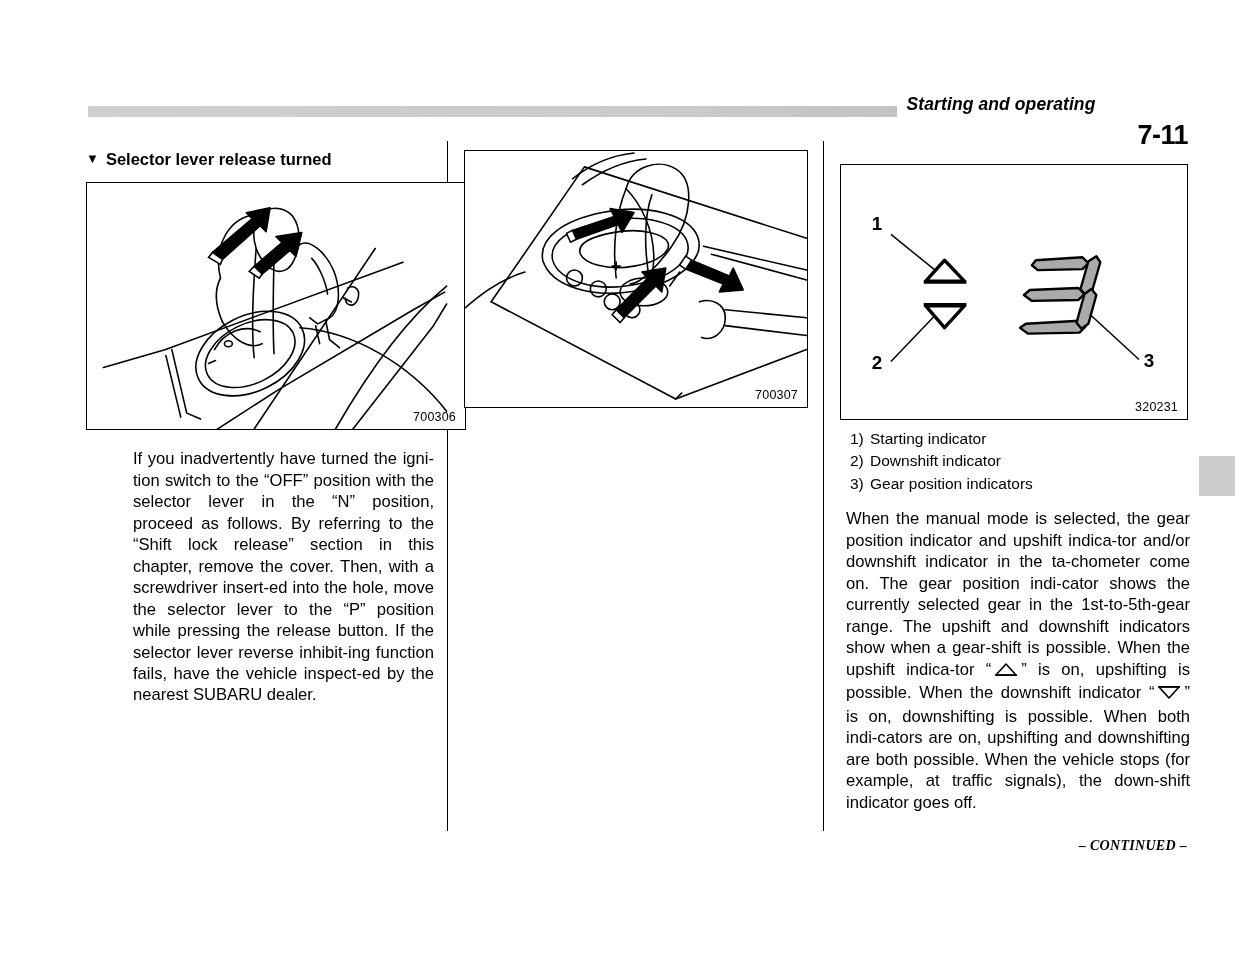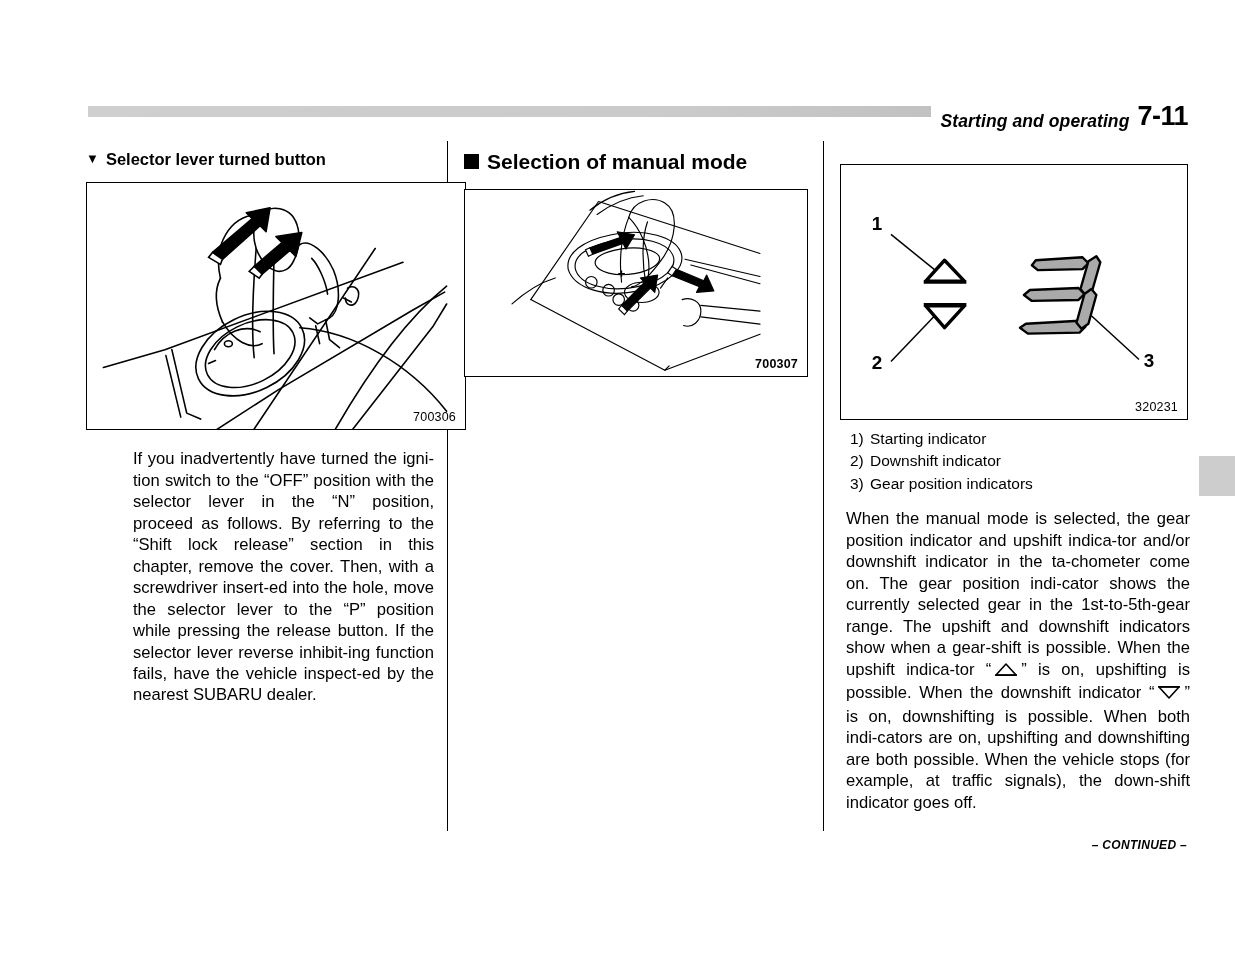--- a/index.html
+++ b/index.html
@@ -32,22 +32,23 @@
     height: 11px;
     background: linear-gradient(to right, #cfcfcf 0%, #cacaca 55%, #b8b8b8 100%);
   }
   #header-text-wrap {
     position: absolute;
     right: 0;
     top: 0;
     background: #ffffff;
     padding-left: 10px;
     display: flex;
-    align-items: flex-end;
+    align-items: flex-start;
     height: 34px;
+    gap: 34px;
   }
   #header-section {
     font-size: 17.5px;
     font-weight: bold;
     font-style: italic;
     letter-spacing: 0.1px;
     padding-right: 8px;
     line-height: 1;
   }
   #header-pageno {
@@ -110,21 +111,21 @@
   }
 
   
   .figure {
     position: relative;
     border: 1.6px solid #000;
     background: #fff;
     box-sizing: border-box;
   }
   #fig-1 { width: 380px; height: 248px; }
-  #fig-2 { width: 344px; height: 188px; font-weight: bold; }
+  #fig-2 { width: 344px; height: 258px; }
   #fig-3 { width: 348px; height: 256px; }
   .fig-id {
     position: absolute;
     right: 9px;
     bottom: 5px;
     font-size: 12.5px;
     letter-spacing: 0.2px;
   }
   .fig-svg { display: block; width: 100%; height: 100%; }
 
@@ -174,45 +175,46 @@
     width: 36px;
     height: 40px;
     background: #cdcdcd;
   }
 
   
   #footer-continued {
     position: absolute;
     right: 48px;
     top: 838px;
-    font-size: 12px;
+    font-size: 14px;
     font-weight: bold;
     font-style: italic;
     letter-spacing: 0.3px;
+    font-family: Liberation Serif, serif;
   }
 </style>
 </head>
 <body>
 
 <div id="page-header">
   <div id="header-bar"></div>
   <div id="header-text-wrap">
     <span id="header-section">Starting and operating</span>
     <span id="header-pageno">7-11</span>
   </div>
 </div>
 
 <div class="divider" id="divider-1"></div>
 <div class="divider" id="divider-2"></div>
 
 <div class="column" id="col-left">
 
   <h3 class="heading-sub">
     <span class="marker-tri">▼</span>
-    <span>Selector lever turned button</span>
+    <span>Selector lever release turned</span>
   </h3>
 
   <div class="figure" id="fig-1">
     <svg class="fig-svg" viewBox="0 0 344 248">
       <g fill="none" stroke="#000" stroke-width="1.6" stroke-linejoin="round" stroke-linecap="round">
 
         <path d="M-2 186 L60 168 L300 80"></path>
         <path d="M110 250 L175 208 L310 128 L342 110"></path>
         <path d="M150 248 L272 66"></path>
         <path d="M248 250 L330 145 L344 122"></path>
@@ -258,24 +260,20 @@
       </g>
     </svg>
     <span class="fig-id">700306</span>
   </div>
 
   <p class="body-text">If you inadvertently have turned the igni-tion switch to the “OFF” position with the selector lever in the “N” position, proceed as follows. By referring to the “Shift lock release” section in this chapter, remove the cover. Then, with a screwdriver insert-ed into the hole, move the selector lever to the “P” position while pressing the release button. If the selector lever reverse inhibit-ing function fails, have the vehicle inspect-ed by the nearest SUBARU dealer.</p>
 </div>
 
 <div class="column" id="col-mid">
 
-  <h2 class="heading-main">
-    <span class="marker-sq"></span>
-    <span>Selection of manual mode</span>
-  </h2>
 
   <div class="figure" id="fig-2">
     <svg class="fig-svg" viewBox="0 0 344 258">
       <g fill="none" stroke="#000" stroke-width="1.6" stroke-linejoin="round" stroke-linecap="round">
 
         <path d="M26 152 L120 16 L344 88"></path>
         <path d="M26 152 L212 250 L344 200"></path>
         <path d="M212 250 L218 244"></path>
 
         <path d="M108 28 C128 12 150 4 170 2"></path>

